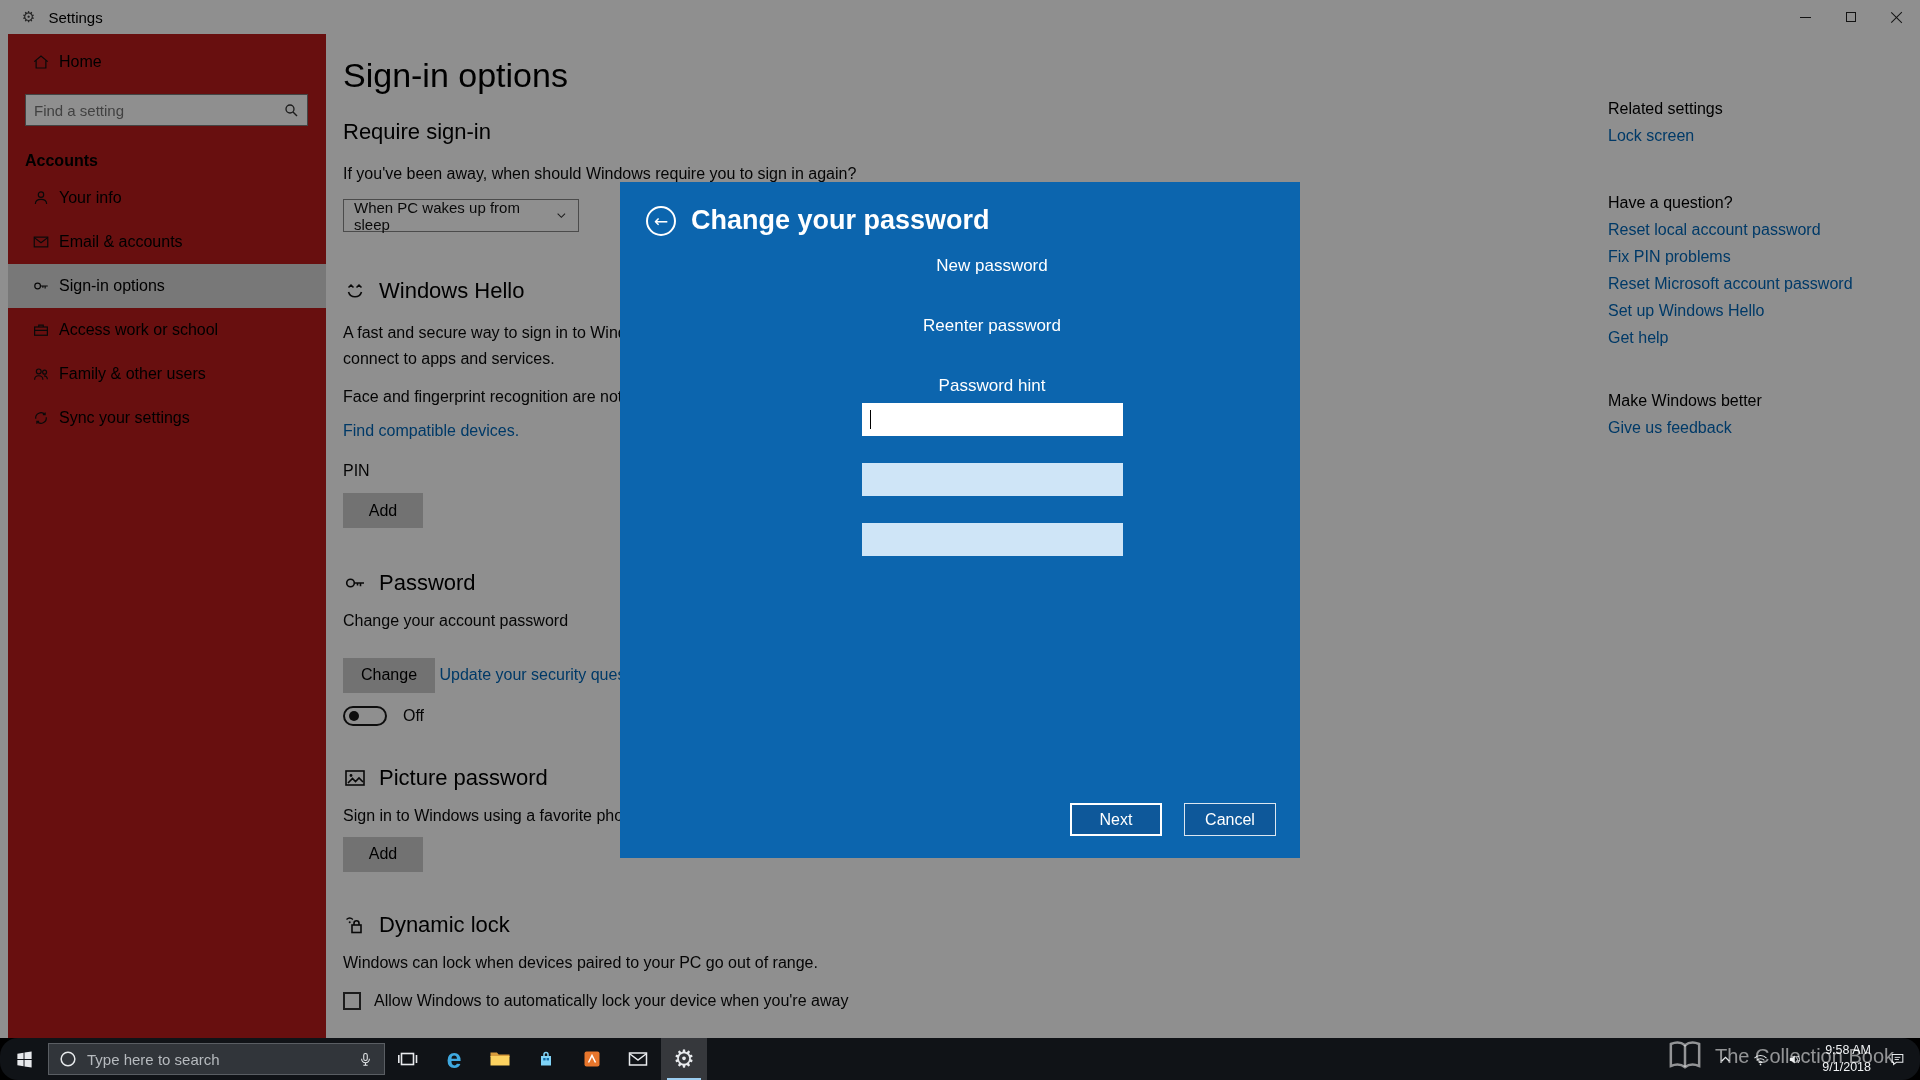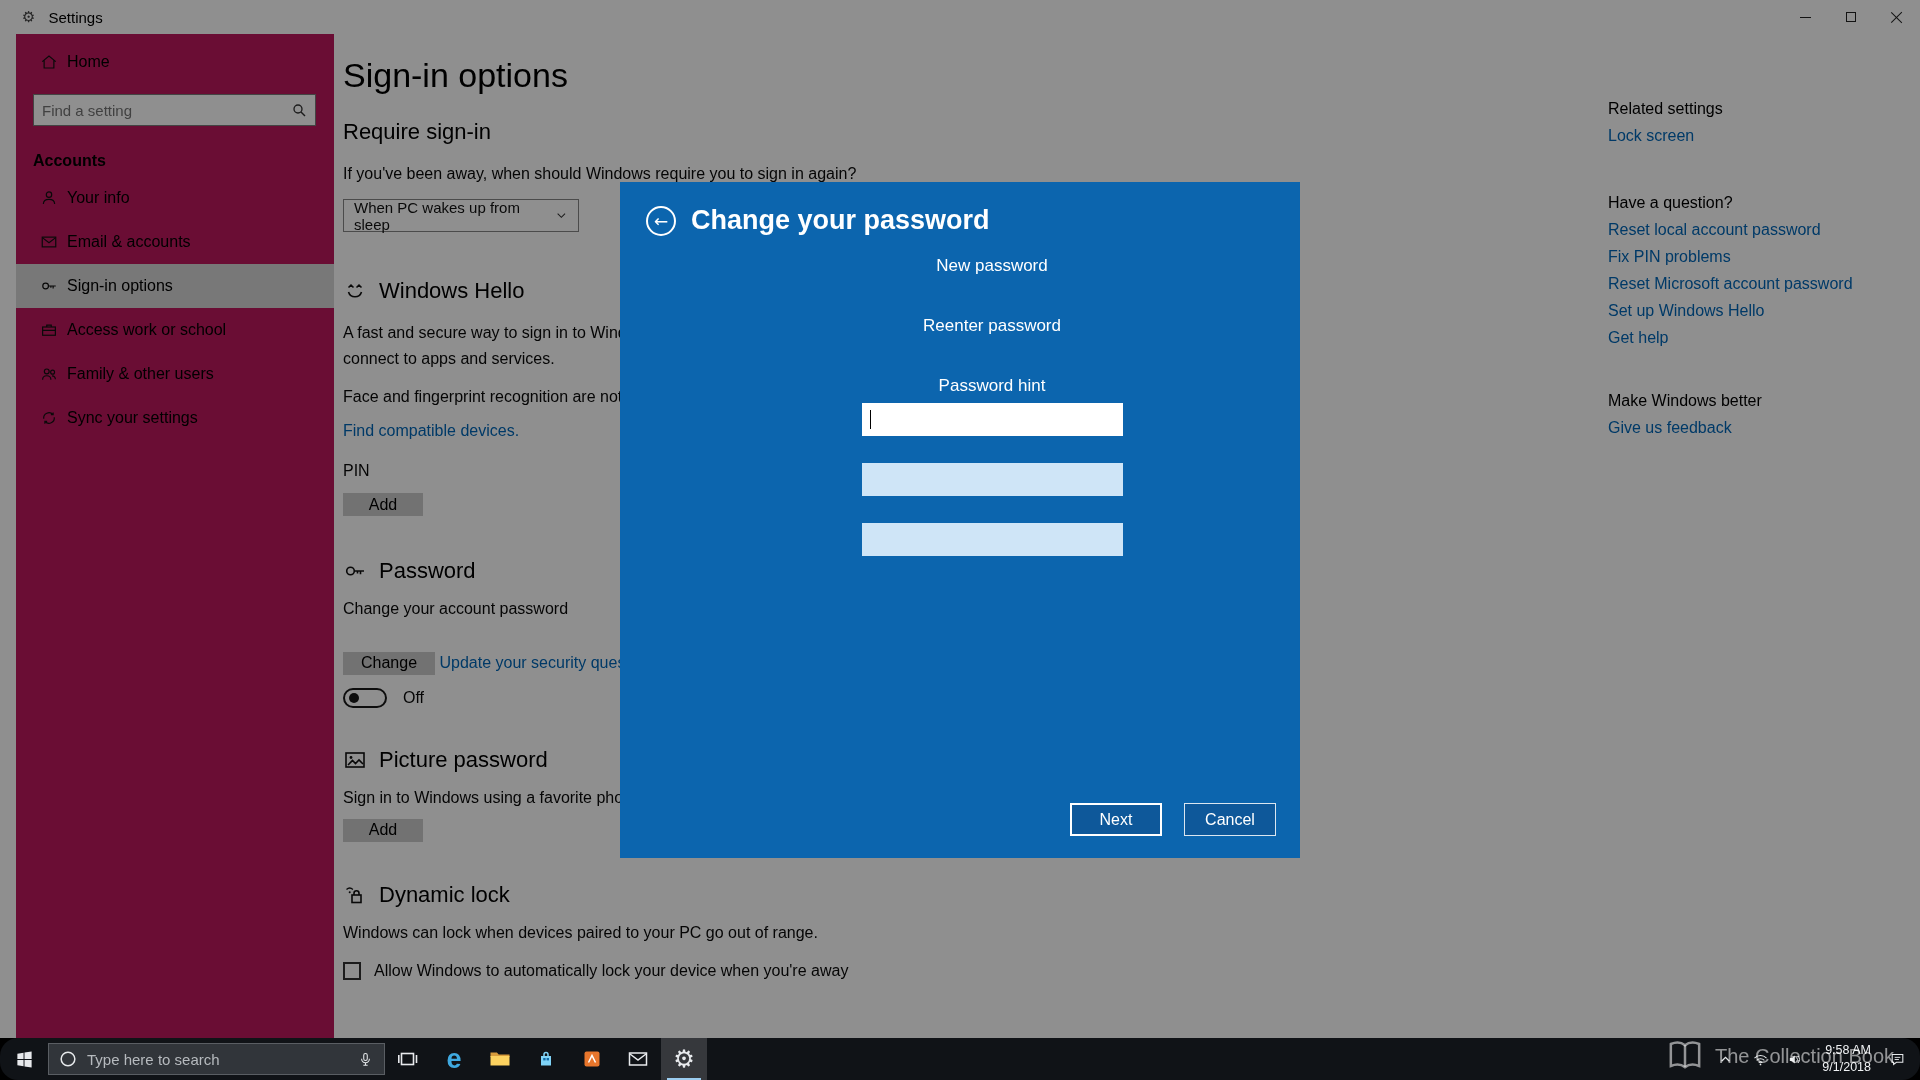--- a/index.html
+++ b/index.html
@@ -17,41 +17,41 @@
   .caption-buttons { margin-left:auto; display:flex; height:34px; }
   .cap-btn { width:46px; height:34px; display:flex; align-items:center; justify-content:center; }
   .min-shape { width:11px; height:1px; background:#222; }
   .max-shape { width:10px; height:10px; border:1px solid #222; }
   .close-shape { position:relative; width:12px; height:12px; }
   .close-shape::before,.close-shape::after { content:""; position:absolute; left:5px; top:-1px; width:1.4px; height:15px; background:#222; }
   .close-shape::before { transform:rotate(45deg); }
   .close-shape::after { transform:rotate(-45deg); }
 
   
-  .sidebar { position:absolute; left:16px; top:34px; width:318px; bottom:0; background:#be185d; }
+  .sidebar { position:absolute; left:8px; top:34px; width:318px; bottom:0; background:#b91c1c; }
   .side-row { display:flex; align-items:center; height:44px; padding-left:24px; gap:9px; font-size:16px; color:#000; }
   .side-row.home { margin-top:8px; height:40px; }
   .side-row .icon { width:18px; height:18px; color:#111; flex:0 0 18px; }
   .side-row.selected { background:#d6d6d6; }
   .side-search { margin:12px 0 0 17px; width:283px; height:32px; border:1px solid #7a7a7a; background:#fff; display:flex; align-items:center; }
   .side-search input { flex:1; border:none; outline:none; font-size:15px; padding:0 8px; color:#222; background:transparent; font-family:inherit; }
   .side-search .icon { width:16px; height:16px; color:#333; margin-right:8px; flex:0 0 16px; }
   .side-section { margin:26px 0 6px 17px; font-size:16px; font-weight:bold; color:#000; }
 
   
   .content { position:absolute; left:343px; top:34px; width:1010px; bottom:0; overflow:hidden; }
   .page-title { margin-top:22px; font-size:34px; font-weight:400; color:#000; }
   .sec-head { font-size:22px; font-weight:400; color:#000; }
   .sec-head-row { display:flex; align-items:center; gap:12px; }
   .sec-head-row .icon { width:24px; height:24px; color:#111; }
   .body-text { font-size:16px; color:#0a0a0a; line-height:26px; white-space:nowrap; }
   .link { font-size:16px; color:#0067b8; text-decoration:none; display:inline-block; }
   .dropdown { margin-top:12px; width:236px; height:33px; border:1px solid #868686; background:#fff; display:flex; align-items:center; padding:0 10px; font-size:15px; color:#111; }
   .dropdown .icon { margin-left:auto; width:13px; height:13px; color:#333; }
-  .gray-btn { display:inline-block; min-width:80px; height:23px; background:#cccccc; border:none; color:#000; font-size:16px; padding:0 18px; font-family:inherit; }
+  .gray-btn { display:inline-block; min-width:80px; height:35px; background:#cccccc; border:none; color:#000; font-size:16px; padding:0 18px; font-family:inherit; }
   .toggle-row { display:flex; align-items:center; gap:16px; }
   .toggle { width:44px; height:20px; border:2px solid #1a1a1a; border-radius:11px; position:relative; background:#fff; }
   .toggle::before { content:""; position:absolute; left:4px; top:3px; width:10px; height:10px; border-radius:50%; background:#1a1a1a; }
   .check-row { display:flex; align-items:center; gap:13px; }
   .checkbox { width:18px; height:18px; border:2px solid #333; background:transparent; flex:0 0 18px; }
   .check-label { font-size:16px; color:#0a0a0a; }
 
   
   .rightcol { position:absolute; left:1608px; top:34px; width:250px; bottom:0; padding-top:66px; }
   .rc-head { font-size:16px; color:#000; margin-bottom:9px; }

